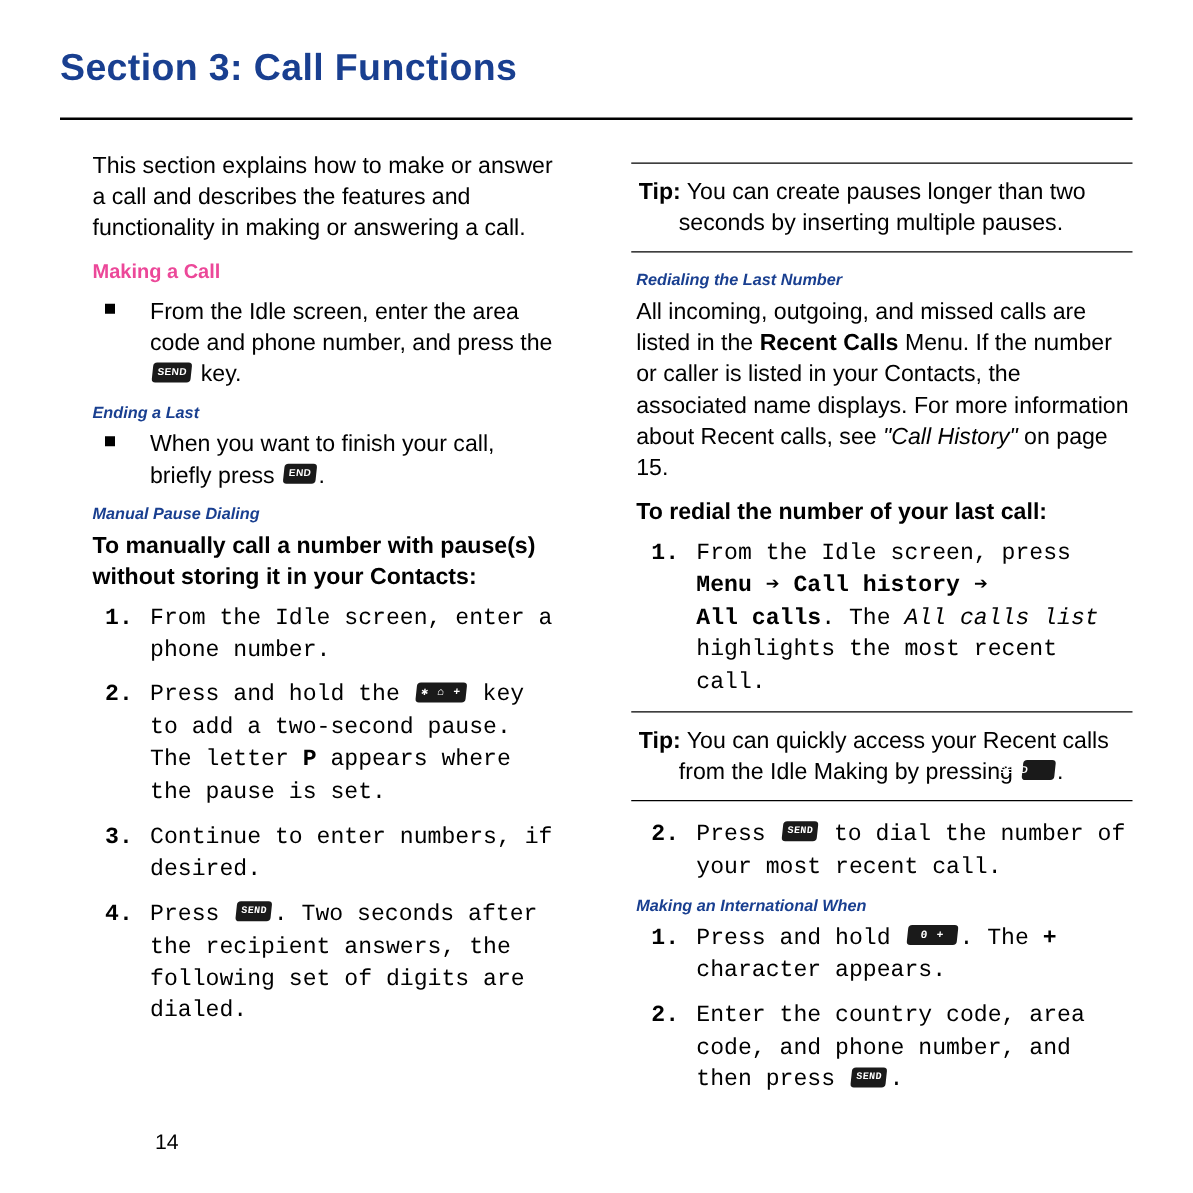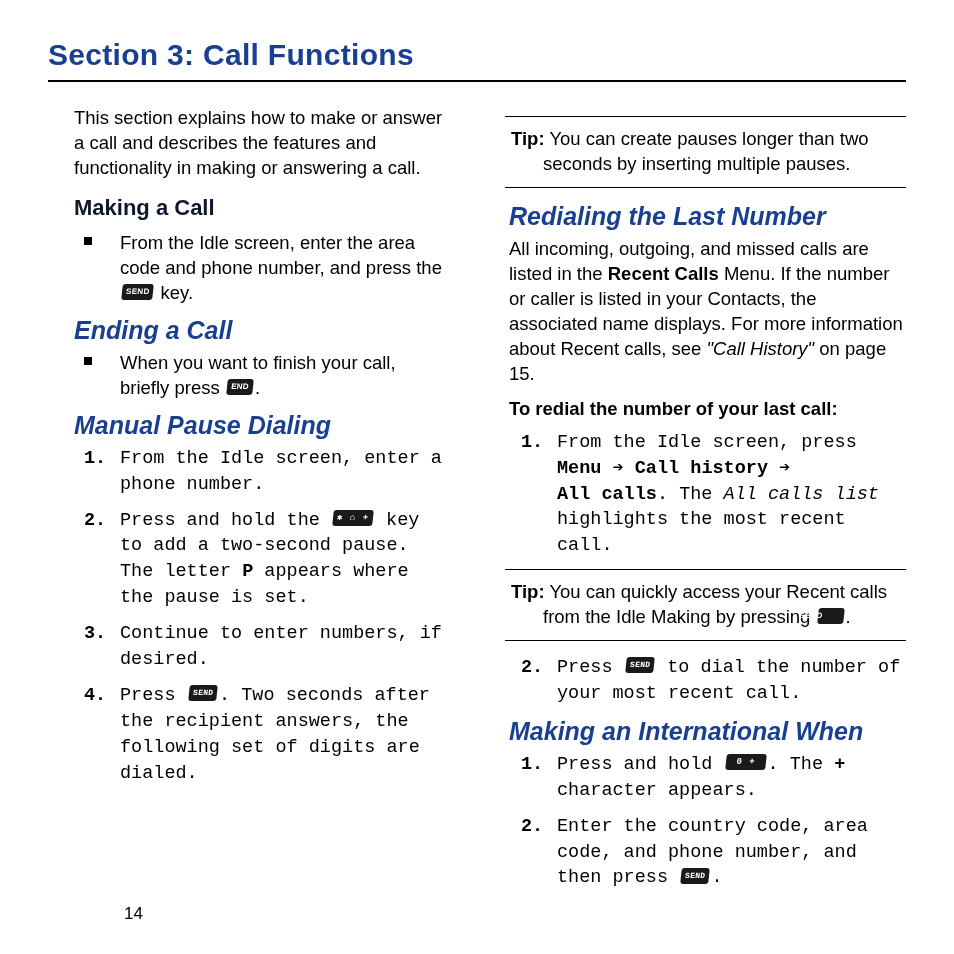--- a/index.html
+++ b/index.html
@@ -11,41 +11,41 @@
     font-size: 18.5px;
     color: #000;
     position: relative;
     padding: 38px 48px 0 48px;
   }
   .section-title {
     color: #193f90;
     font-weight: 900;
     font-size: 30px;
     border-bottom: 2px solid #000;
-    padding-bottom: 8px;
+    padding-bottom: 22px;
     margin-bottom: 24px;
     letter-spacing: 0.3px;
   }
   .columns {
     display: flex;
     gap: 56px;
   }
   .col { flex: 1; min-width: 0; }
   .intro { margin: 0 0 14px 26px; line-height: 1.35; }
   .h2 {
-    color: #0f172a;
+    color: #ec4899;
     font-weight: 900;
-    font-size: 22px;
+    font-size: 16px;
     margin: 8px 0 10px 26px;
   }
   .h3 {
     color: #193f90;
     font-weight: 700;
     font-style: italic;
-    font-size: 25px;
+    font-size: 13px;
     margin: 10px 0 6px 26px;
   }
   .bullet-list { list-style: none; margin: 0 0 8px 36px; }
   .bullet-list li { position: relative; padding-left: 36px; line-height: 1.35; margin-bottom: 4px; }
   .bullet-list li::before {
     content: "";
     position: absolute;
     left: 0; top: 6px;
     width: 8px; height: 8px;
     background: #000;
@@ -118,28 +118,29 @@
   <div class="col">
     <p class="intro">This section explains how to make or answer a call and describes the features and functionality in making or answering a call.</p>
 
     <h2 class="h2">Making a Call</h2>
     <ul class="bullet-list">
       <li>
         <span>From the Idle screen, enter the area code and phone number, and press the </span><span class="key-icon">SEND</span><span> key.</span>
       </li>
     </ul>
 
-    <h3 class="h3">Ending a Call</h3>
+    <h3 class="h3">Ending a Last</h3>
     <ul class="bullet-list">
       <li>
         <span>When you want to finish your call, briefly press </span><span class="key-icon">END</span><span>.</span>
       </li>
     </ul>
 
     <h3 class="h3">Manual Pause Dialing</h3>
+    <p class="bold-lead">To manually call a number with pause(s) without storing it in your Contacts:</p>
     <ol class="num-list">
       <li>From the Idle screen, enter a phone number.</li>
       <li>
         <span>Press and hold the </span><span class="key-icon wide">✱ ⌂ +</span><span> key to add a two-second pause. The letter </span><b>P</b><span> appears where the pause is set.</span>
       </li>
       <li>Continue to enter numbers, if desired.</li>
       <li>
         <span>Press </span><span class="key-icon">SEND</span><span>. Two seconds after the recipient answers, the following set of digits are dialed.</span>
       </li>
     </ol>

